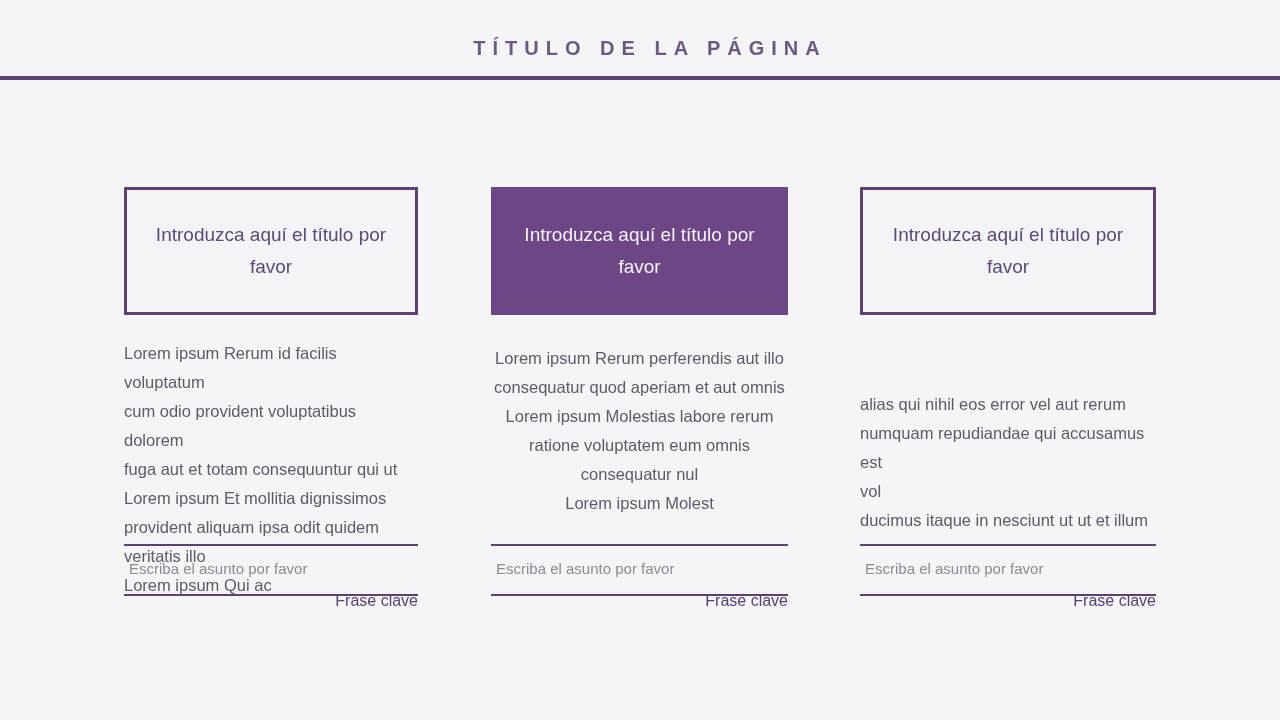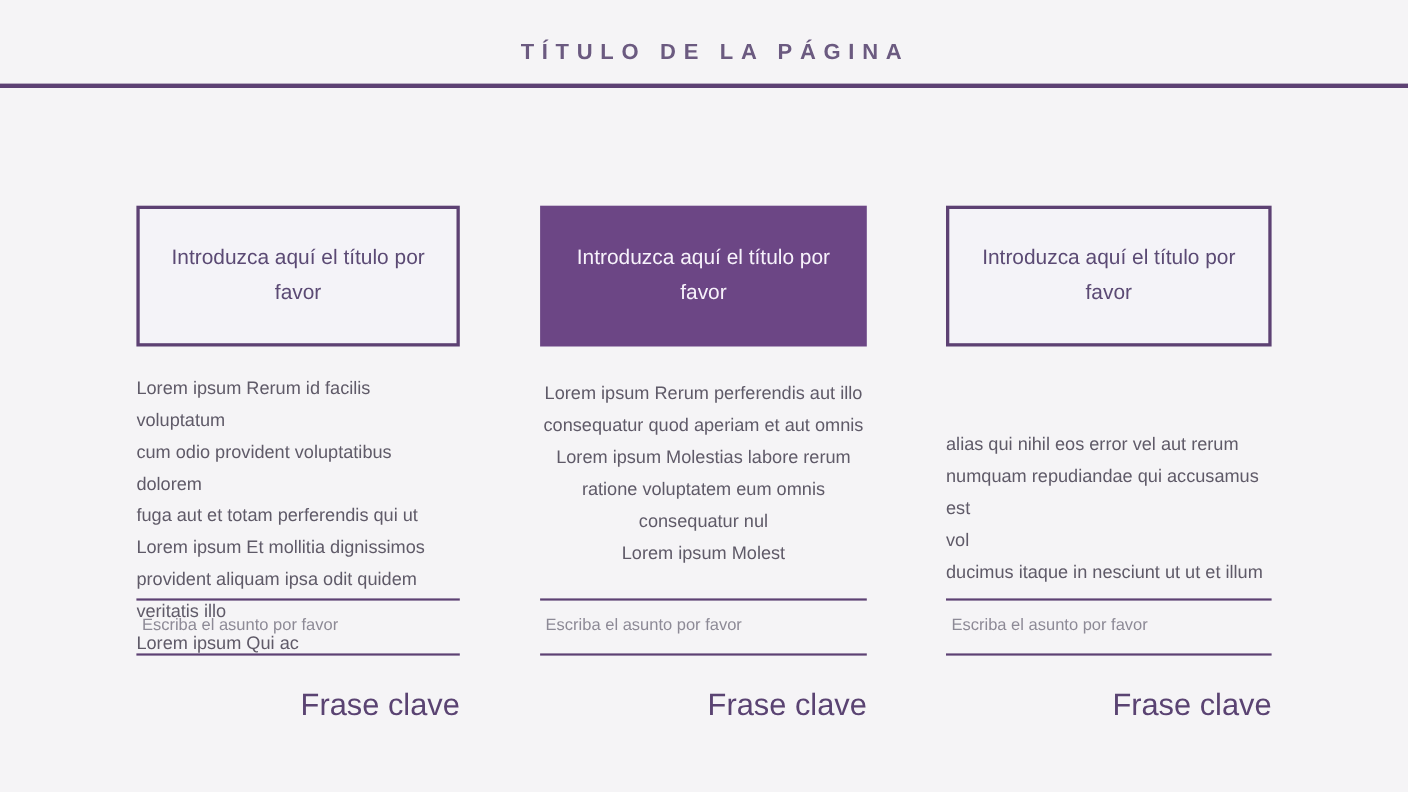--- a/index.html
+++ b/index.html
@@ -77,43 +77,43 @@
 
   .subject-placeholder {
     position: absolute;
     top: 560px; left: 5px; right: 0;
     font-size: 15px;
     color: var(--placeholder-text, #8d8a96);
     cursor: text;
   }
   .keyword-label {
     position: absolute;
-    top: 625px; right: 0;
-    font-size: 28px;
+    top: 592px; right: 0;
+    font-size: 16px;
     text-align: right;
     color: var(--keyword-text, #5a4372);
   }
 </style>
 </head>
 <body>
 
 <div class="page">
 
   <div class="page-title">TÍTULO DE LA PÁGINA</div>
   <div class="header-divider"></div>
 
   <div class="column c0 outline">
     <div class="title-box">
       <span>Introduzca aquí el título por favor</span>
     </div>
     <div class="body-block">
       <div class="lines">
           <div class="body-line">Lorem ipsum Rerum id facilis voluptatum</div>
           <div class="body-line">cum odio provident voluptatibus dolorem</div>
-          <div class="body-line">fuga aut et totam perferendis qui ut</div>
+          <div class="body-line">fuga aut et totam consequuntur qui ut</div>
           <div class="body-line">Lorem ipsum Et mollitia dignissimos</div>
           <div class="body-line">provident aliquam ipsa odit quidem</div>
           <div class="body-line">veritatis illo</div>
           <div class="body-line">Lorem ipsum Qui ac</div>
         </div>
     </div>
     <div class="rule top"></div>
     <div class="subject-placeholder">Escriba el asunto por favor</div>
     <div class="rule bottom"></div>
     <div class="keyword-label">Frase clave</div>

